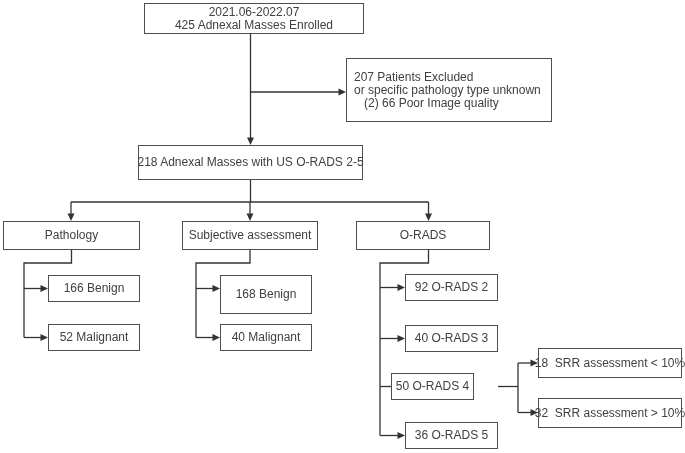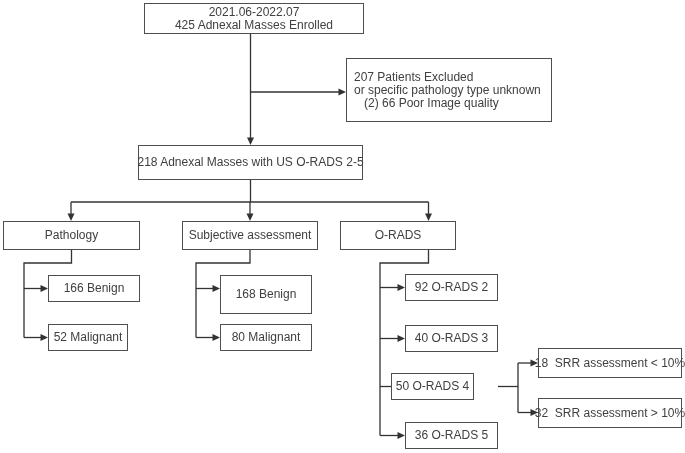--- a/index.html
+++ b/index.html
@@ -106,36 +106,36 @@
   <div class="box" style="left:138px;top:145px;width:225px;height:35px">
     <span>218 Adnexal Masses with US O-RADS 2-5</span>
   </div>
 
   <div class="box" style="left:3px;top:221px;width:137px;height:29px">
     <span>Pathology</span>
   </div>
   <div class="box" style="left:182px;top:221px;width:136px;height:29px">
     <span>Subjective assessment</span>
   </div>
-  <div class="box" style="left:340px;top:221px;width:116px;height:29px">
+  <div class="box" style="left:356px;top:221px;width:134px;height:29px">
     <span>O-RADS</span>
   </div>
 
   <div class="box" style="left:48px;top:275px;width:92px;height:27px">
     <span>166 Benign</span>
   </div>
-  <div class="box" style="left:48px;top:324px;width:80px;height:27px">
+  <div class="box" style="left:48px;top:324px;width:92px;height:27px">
     <span>52 Malignant</span>
   </div>
 
   <div class="box" style="left:220px;top:275px;width:92px;height:39px">
     <span>168 Benign</span>
   </div>
   <div class="box" style="left:220px;top:324px;width:92px;height:27px">
-    <span>80 Malignant</span>
+    <span>40 Malignant</span>
   </div>
 
   <div class="box" style="left:405px;top:274px;width:93px;height:27px">
     <span>92 O-RADS 2</span>
   </div>
   <div class="box" style="left:405px;top:325px;width:93px;height:27px">
     <span>40 O-RADS 3</span>
   </div>
   <div class="box" style="left:391px;top:373px;width:83px;height:27px">
     <span>50 O-RADS 4</span>

